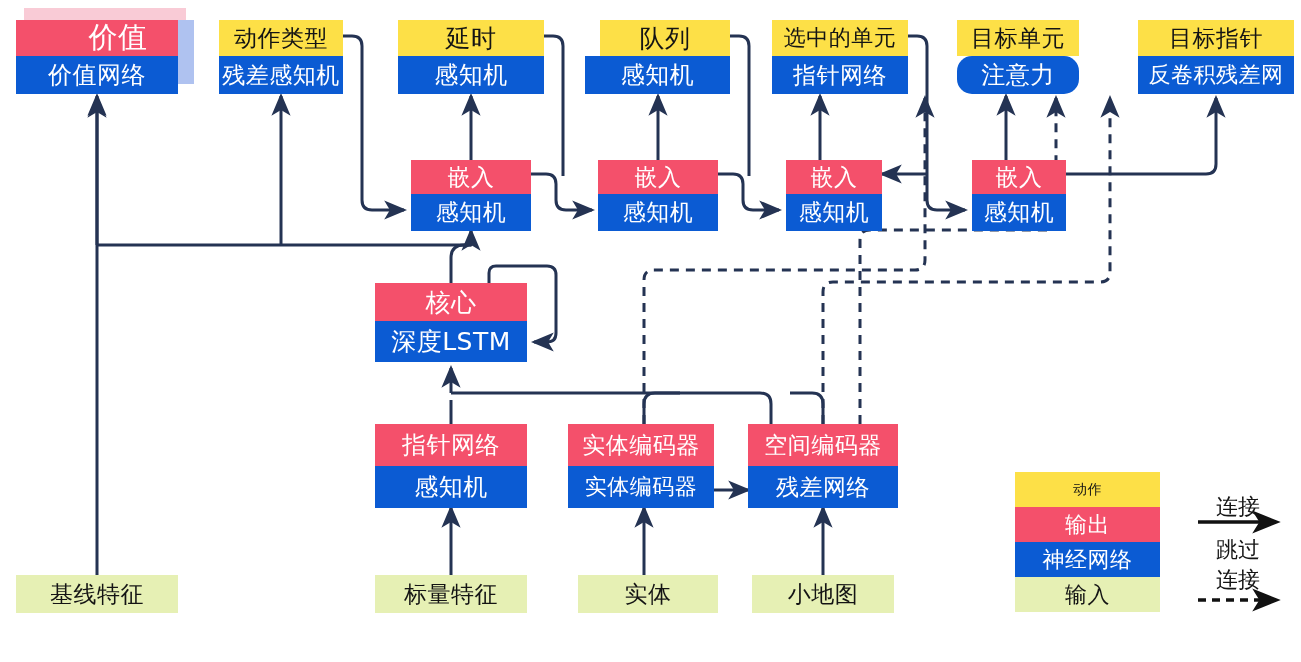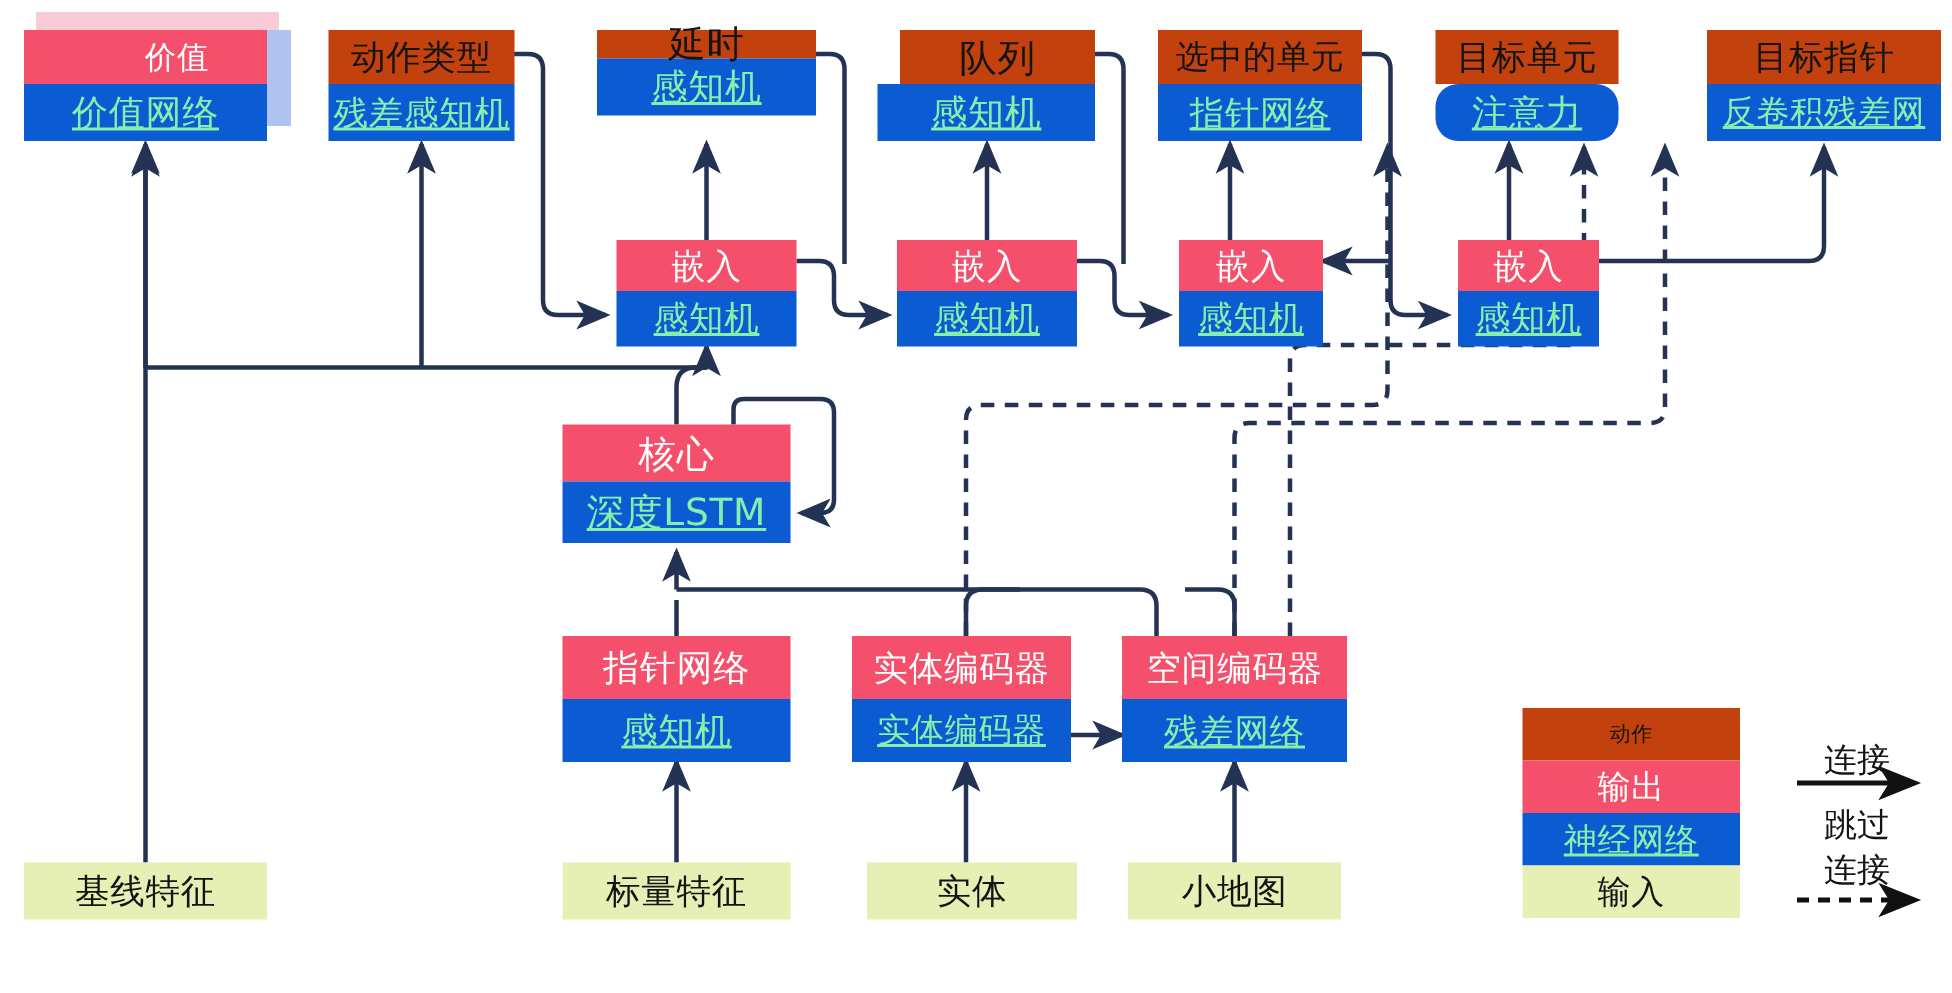--- a/index.html
+++ b/index.html
@@ -3,23 +3,23 @@
 <meta charset="utf-8">
 <style>
   html,body{margin:0;padding:0;background:#ffffff;}
   body{font-family:"DejaVu Sans","Liberation Sans",sans-serif;}
   #stage{position:relative;width:1301px;height:662px;background:#fff;overflow:hidden;}
   #wires{position:absolute;left:0;top:0;width:1301px;height:662px;pointer-events:none;}
 
   .node{position:absolute;box-sizing:border-box;}
   .band{display:flex;align-items:center;justify-content:center;box-sizing:border-box;
         white-space:nowrap;letter-spacing:.5px;}
-  .band.act{background:#c2410c;color:#141414;font-family:Liberation Serif, serif;}
+  .band.act{background:#fde047;color:#141414;font-family:Liberation Serif, serif;}
   .band.out{background:#F4506B;color:#ffffff;}
-  .band.net{background:#0B5BD3;color:#86efac;text-decoration:underline;}
+  .band.net{background:#0B5BD3;color:#ffffff;}
   .band.inp{background:#E6F0B4;color:#141414;}
 
   .shadow{position:absolute;}
   .shadow.s1{background:#F9CBD6;}
   .shadow.s2{background:#AFC2F0;}
 
   .legend{position:absolute;}
   .legend .band{}
   .lg-label{position:absolute;white-space:nowrap;color:#141414;text-align:center;}
 </style>
@@ -95,31 +95,31 @@
 
     <g fill="none" stroke="#111111" stroke-width="3.4">
       <path d="M1198,522 L1276,522" marker-end="url(#ahlg)"></path>
       <path d="M1198,600 L1276,600" stroke-dasharray="8 6" marker-end="url(#ahlg)"></path>
     </g>
   </svg>
 
   <div class="shadow s1" style="left:24px;top:8px;width:162px;height:64px;"></div>
   <div class="shadow s2" style="left:32px;top:20px;width:162px;height:64px;"></div>
   <div class="node" style="left:16px;top:20px;width:162px;height:74px;">
-    <div class="band out" style="height:36px;font-size:21px;padding-left:42px;">价值</div>
+    <div class="band out" style="height:36px;font-size:29px;padding-left:42px;">价值</div>
     <div class="band net" style="height:38px;font-size:24px;">价值网络</div>
   </div>
 
   <div class="node" style="left:219px;top:20px;width:124px;height:74px;">
     <div class="band act" style="height:36px;font-size:23px;">动作类型</div>
     <div class="band net" style="height:38px;font-size:23px;">残差感知机</div>
   </div>
 
   <div class="node" style="left:398px;top:20px;width:146px;height:74px;">
-    <div class="band act" style="height:19px;font-size:25px;">延时</div>
+    <div class="band act" style="height:36px;font-size:25px;">延时</div>
     <div class="band net" style="height:38px;font-size:24px;">感知机</div>
   </div>
 
   <div class="node" style="left:585px;top:20px;width:145px;height:74px;">
     <div class="band act" style="height:36px;font-size:25px;margin-left:15px;">队列</div>
     <div class="band net" style="height:38px;font-size:24px;">感知机</div>
   </div>
 
   <div class="node" style="left:772px;top:20px;width:136px;height:74px;">
     <div class="band act" style="height:36px;font-size:22px;">选中的单元</div>

